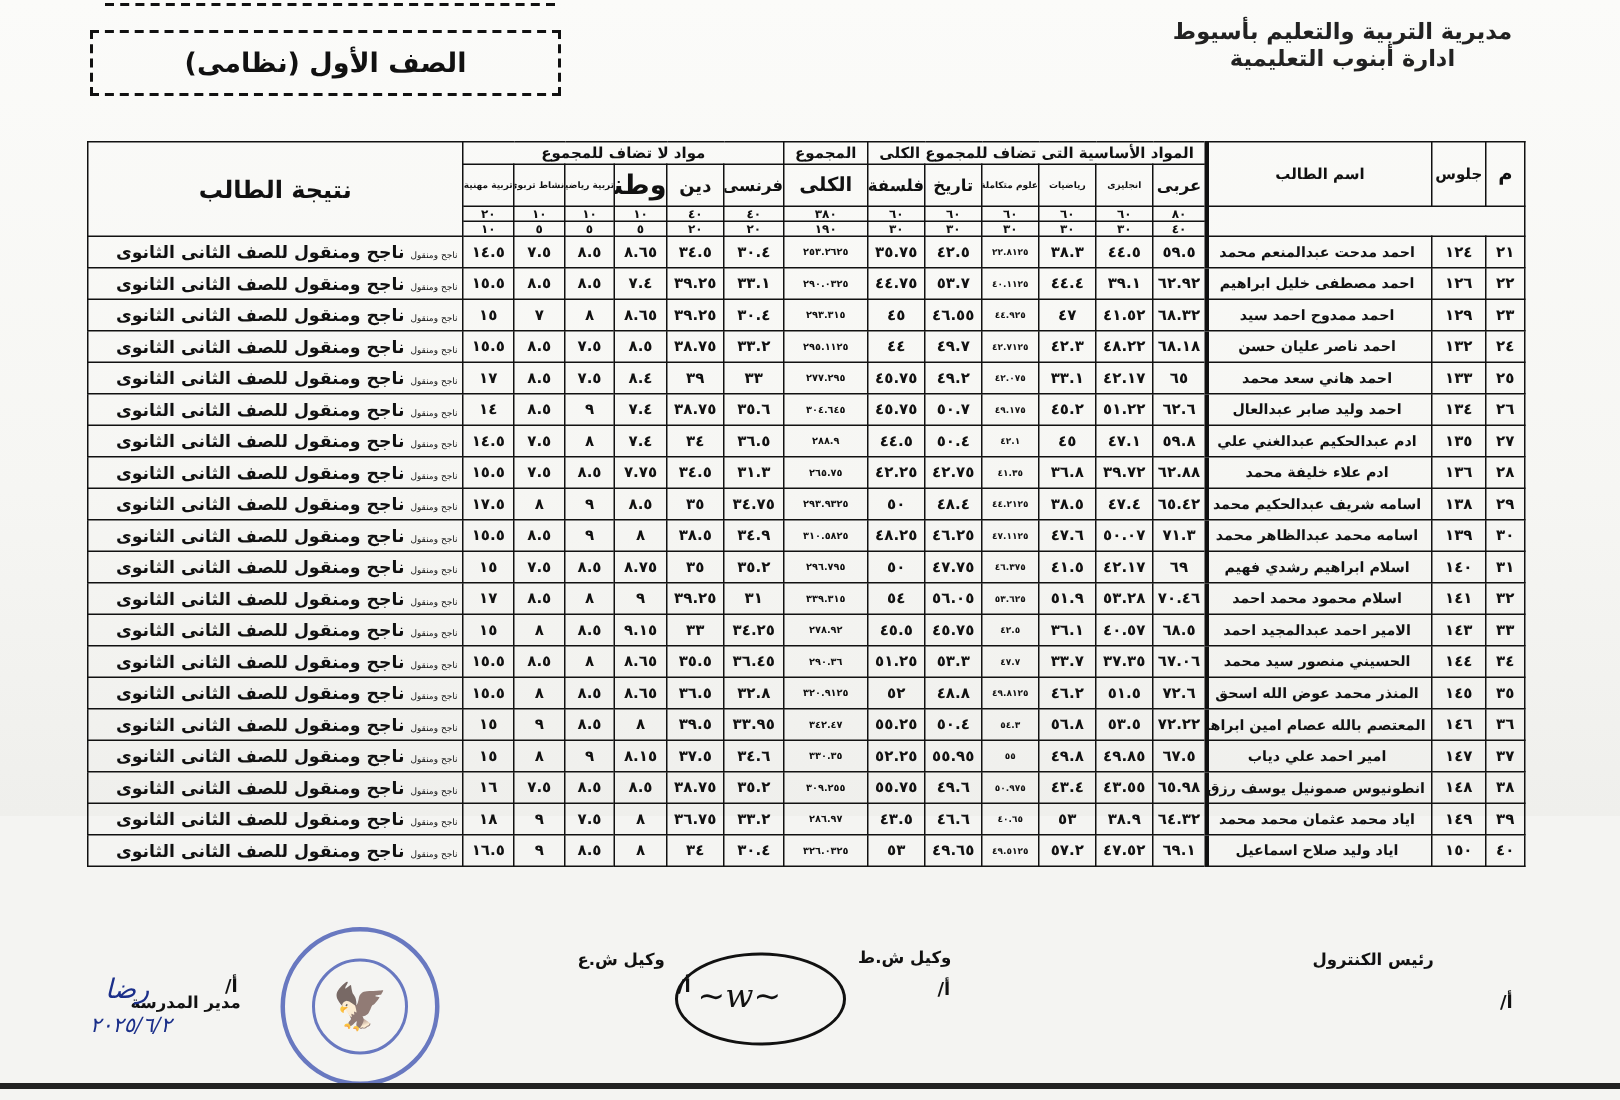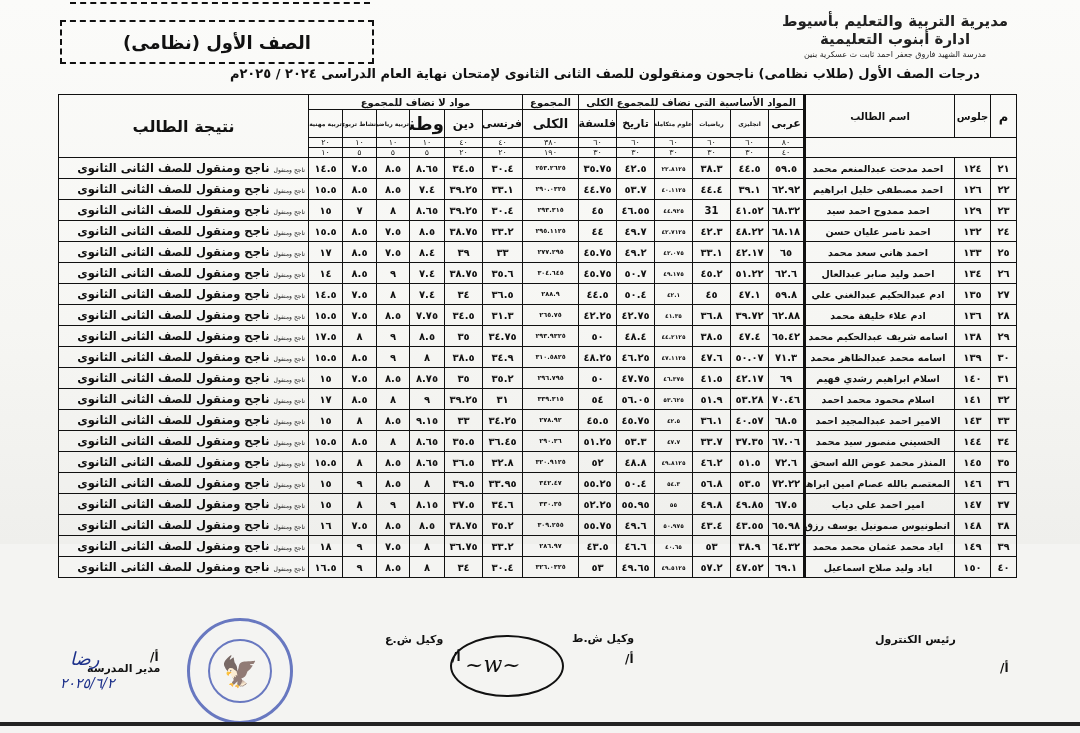--- a/index.html
+++ b/index.html
@@ -39,21 +39,21 @@
     font-family:"DejaVu Sans", sans-serif;
   }
   table.grades td, table.grades th {
     border:1.5px solid #111; padding:0; text-align:center; vertical-align:middle;
     overflow:hidden; white-space:nowrap;
   }
   table.grades th { font-weight:bold; }
   .h-group { font-size:10px; height:14px; }
   .h-sub { font-size:11px; height:27px; }
   .h-sub.small { font-size:6px; }
-  .h-max td { font-size:8px; font-weight:normal; height:9px; line-height:9px; }
+  .h-max td { font-size:8px; font-weight:bold; height:9px; line-height:9px; }
   .h-big { font-size:13px; }
   tr.row td { height:20px; font-size:10px; font-weight:bold; }
   td.name { text-align:right; padding-right:4px !important; font-size:9.5px !important; }
   td.total { font-size:6.5px !important; }
   td.result { text-align:right !important; font-size:11.5px !important; padding-right:3px !important; }
   td.result .sm { font-size:6px; font-weight:normal; }
   td.sci { font-size:6px !important; }
   .sep-left { border-left:3px solid #111 !important; }
   .sig { position:absolute; font-size:11px; font-weight:bold; direction:rtl; }
   .slash { position:absolute; font-size:12px; font-weight:bold; }
@@ -79,28 +79,26 @@
 </head>
 <body>
 
 <div class="paper">
 
   <div class="class-box-top"></div>
 
   <div class="header-right">
     <div class="l1">مديرية التربية والتعليم بأسيوط</div>
     <div class="l2">ادارة أبنوب التعليمية</div>
-    <div class="l3">مدرسة الشهيد فاروق جعفر احمد ثابت ث عسكرية بنين</div>
   </div>
 
   <div class="class-box">
     <span>الصف الأول (نظامى)</span>
   </div>
 
-  <div class="subtitle">درجات الصف الأول (طلاب نظامى) ناجحون ومنقولون للصف الثانى الثانوى لإمتحان نهاية العام الدراسى ٢٠٢٤ / ٢٠٢٥م</div>
 
   <table class="grades">
     <colgroup>
       <col style="width:26px">
         <col style="width:36px">
         <col style="width:150px">
       <col style="width:36px">
         <col style="width:38px">
         <col style="width:38px">
         <col style="width:38px">
@@ -210,21 +208,21 @@
           <td>٨.٥</td>
           <td>١٥.٥</td>
           <td class="result"><span class="sm">ناجح ومنقول</span> <span>ناجح ومنقول للصف الثانى الثانوى</span></td>
         </tr>
         <tr class="row">
           <td>٢٣</td>
           <td>١٢٩</td>
           <td class="name sep-left">احمد ممدوح احمد سيد</td>
           <td>٦٨.٣٢</td>
           <td>٤١.٥٢</td>
-          <td>31</td>
+          <td>٤٧</td>
           <td class="sci">٤٤.٩٢٥</td>
           <td>٤٦.٥٥</td>
           <td>٤٥</td>
           <td class="total">٢٩٣.٣١٥</td>
           <td>٣٠.٤</td>
           <td>٣٩.٢٥</td>
           <td>٨.٦٥</td>
           <td>٨</td>
           <td>٧</td>
           <td>١٥</td>

